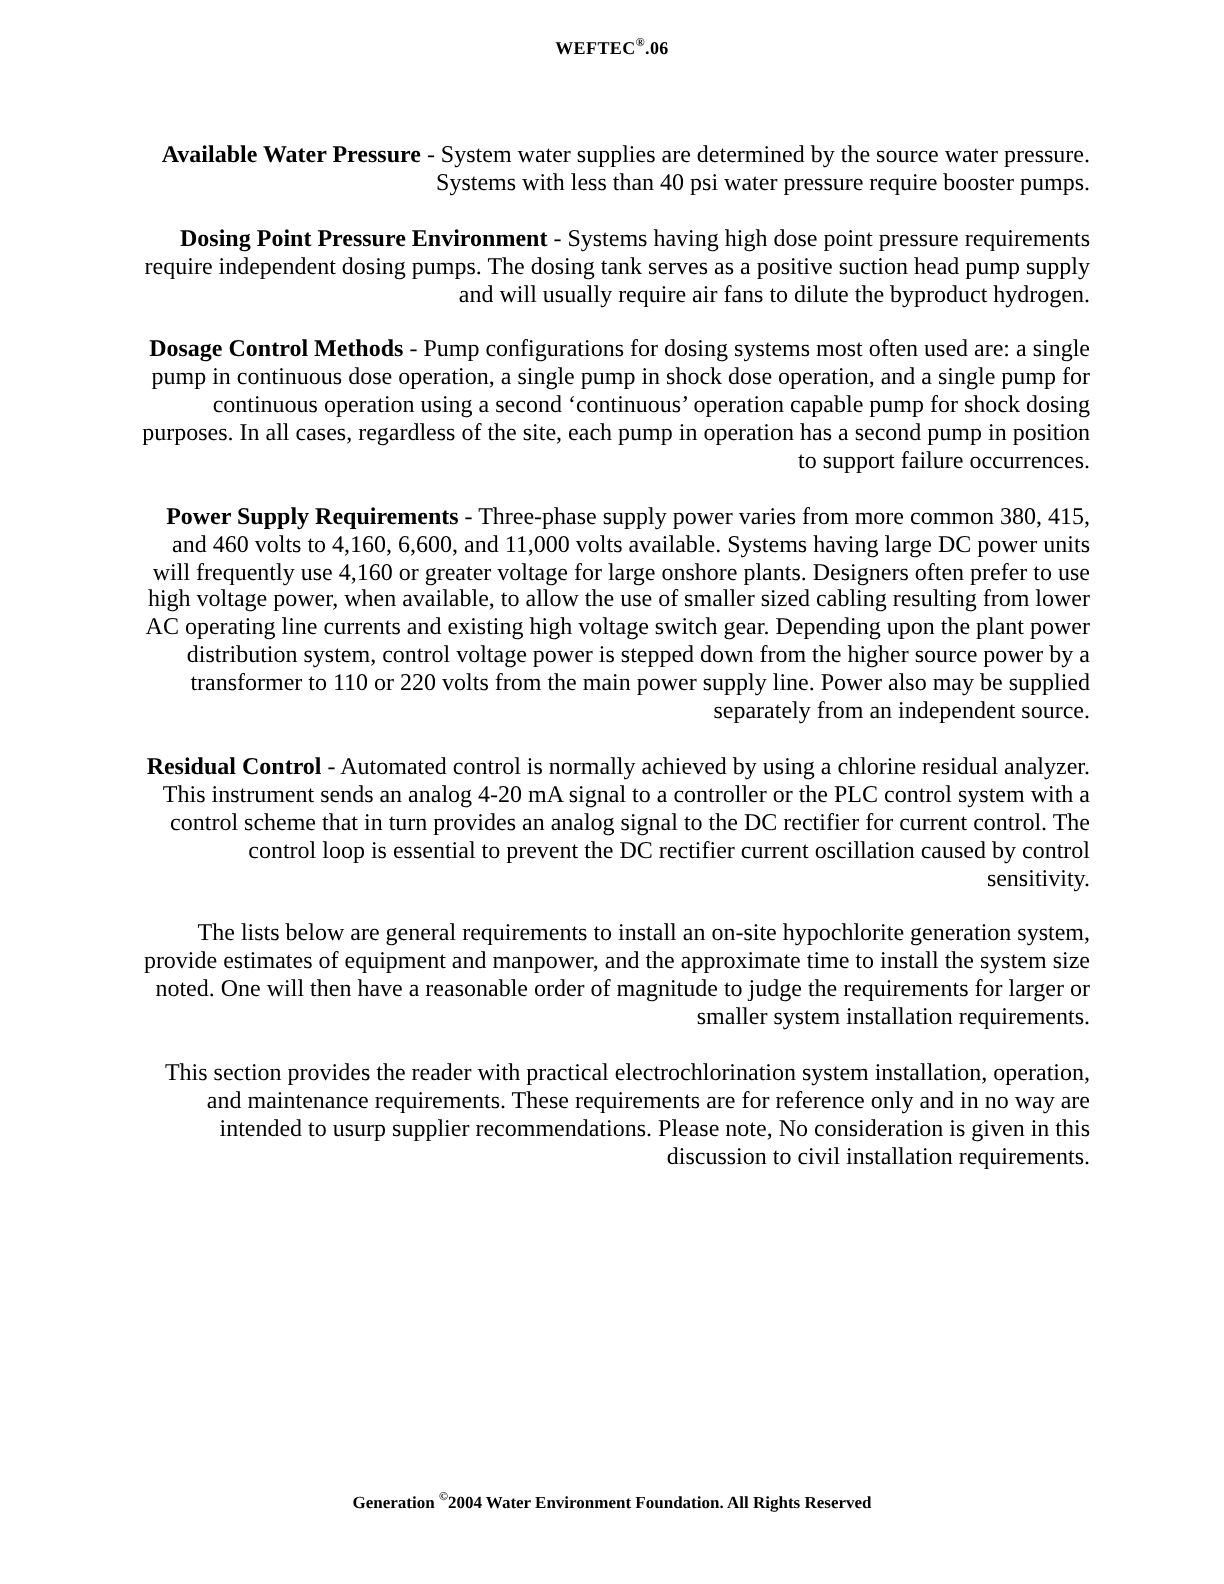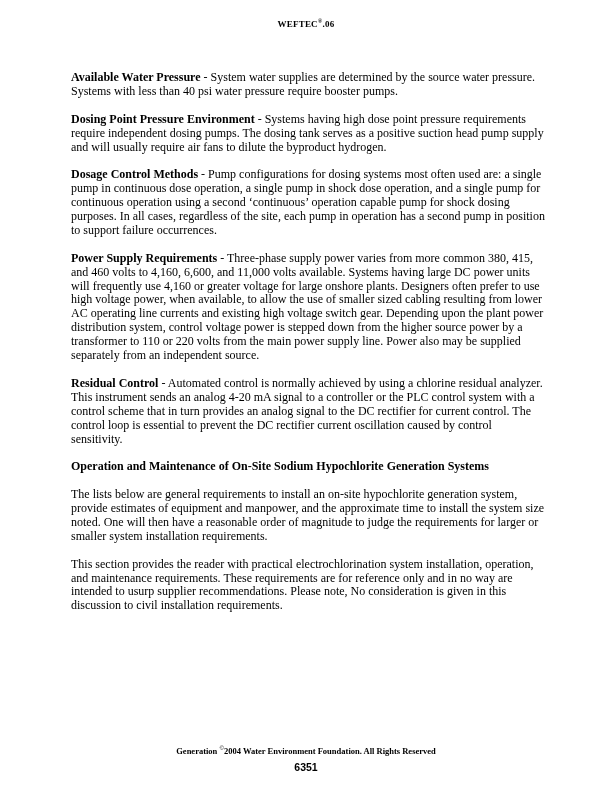--- a/index.html
+++ b/index.html
@@ -35,20 +35,21 @@
     position: absolute;
     top: 71px;
     left: 71px;
     width: 474px;
     font-size: 12px;
     line-height: 13.9px;
     text-align: left;
   }
   .content p {
     margin: 0 0 13.9px 0;
+    text-align: right;
   }
   .bold {
     font-weight: bold;
   }
   .section-heading {
     font-weight: bold;
   }
   .footer-copyright {
     position: absolute;
     top: 746px;
@@ -88,28 +89,26 @@
     <p><span class="bold">Available Water Pressure</span><span> - System water supplies are determined by the source water pressure. Systems with less than 40 psi water pressure require booster pumps.</span></p>
 
     <p><span class="bold">Dosing Point Pressure Environment</span><span> - Systems having high dose point pressure requirements require independent dosing pumps. The dosing tank serves as a positive suction head pump supply and will usually require air fans to dilute the byproduct hydrogen.</span></p>
 
     <p><span class="bold">Dosage Control Methods</span><span> - Pump configurations for dosing systems most often used are: a single pump in continuous dose operation, a single pump in shock dose operation, and a single pump for continuous operation using a second ‘continuous’ operation capable pump for shock dosing purposes. In all cases, regardless of the site, each pump in operation has a second pump in position to support failure occurrences.</span></p>
 
     <p><span class="bold">Power Supply Requirements</span><span> - Three-phase supply power varies from more common 380, 415, and 460 volts to 4,160, 6,600, and 11,000 volts available. Systems having large DC power units will frequently use 4,160 or greater voltage for large onshore plants. Designers often prefer to use high voltage power, when available, to allow the use of smaller sized cabling resulting from lower AC operating line currents and existing high voltage switch gear. Depending upon the plant power distribution system, control voltage power is stepped down from the higher source power by a transformer to 110 or 220 volts from the main power supply line. Power also may be supplied separately from an independent source.</span></p>
 
     <p><span class="bold">Residual Control</span><span> - Automated control is normally achieved by using a chlorine residual analyzer. This instrument sends an analog 4-20 mA signal to a controller or the PLC control system with a control scheme that in turn provides an analog signal to the DC rectifier for current control. The control loop is essential to prevent the DC rectifier current oscillation caused by control sensitivity.</span></p>
 
-    <p class="section-heading">Operation and Maintenance of On-Site Sodium Hypochlorite Generation Systems</p>
 
     <p>The lists below are general requirements to install an on-site hypochlorite generation system, provide estimates of equipment and manpower, and the approximate time to install the system size noted. One will then have a reasonable order of magnitude to judge the requirements for larger or smaller system installation requirements.</p>
 
     <p>This section provides the reader with practical electrochlorination system installation, operation, and maintenance requirements. These requirements are for reference only and in no way are intended to usurp supplier recommendations. Please note, No consideration is given in this discussion to civil installation requirements.</p>
 
 
   </div>
 
   <div class="footer-copyright">
     <span>Generation </span><sup>©</sup><span>2004 Water Environment Foundation. All Rights Reserved</span>
   </div>
 
-  <div class="footer-page-number">6351</div>
 
 </div>
 
 </body></html>

